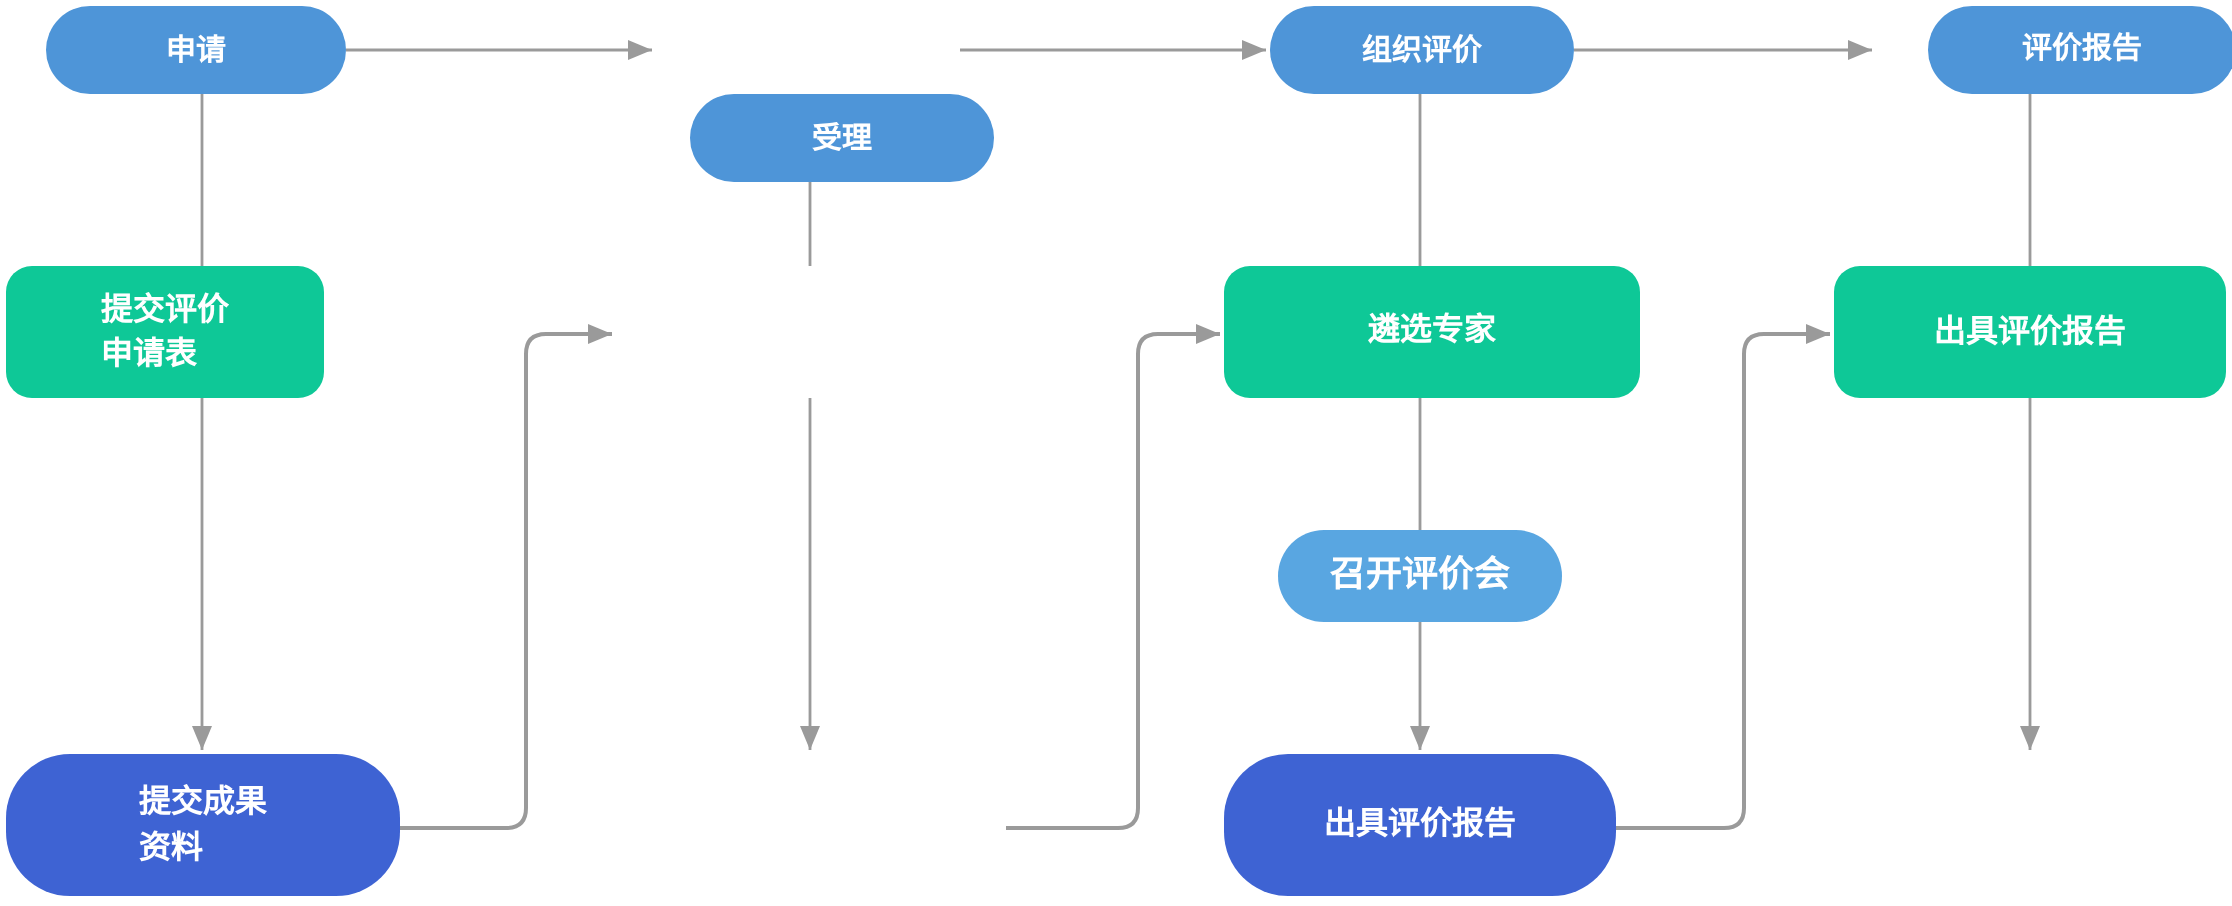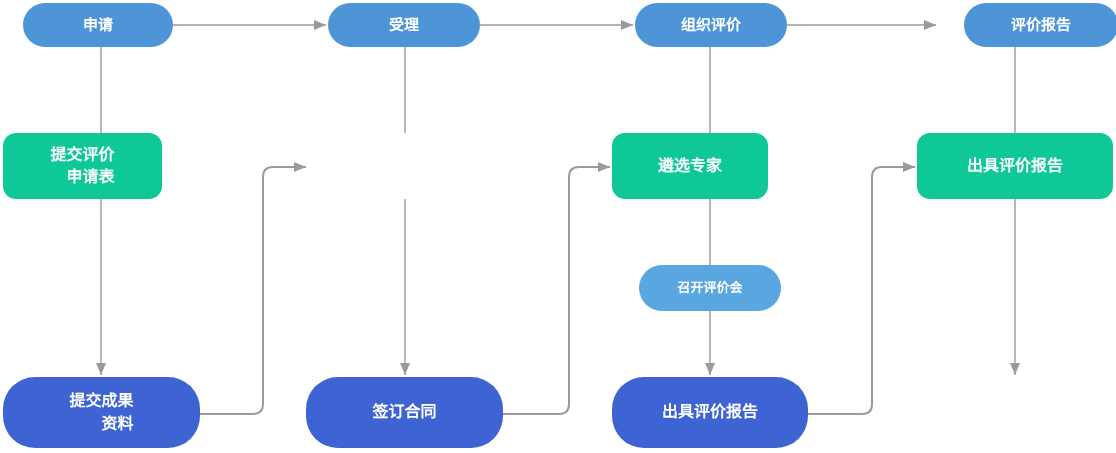--- a/index.html
+++ b/index.html
@@ -18,21 +18,21 @@
   .connector-layer {
     position: absolute;
     left: 0; top: 0;
     width: 1116px; height: 453px;
   }
   .node {
     position: absolute;
     display: flex;
     align-items: center;
     justify-content: center;
-    text-align: right;
+    text-align: left;
     color: var(--c-label-text, #ffffff);
     font-weight: bold;
     box-sizing: border-box;
   }
   .node .label {
     white-space: pre-line;
     line-height: 1.4;
   }
   .stage {
     height: 44px;
@@ -52,30 +52,30 @@
     height: 71px;
     top: 377px;
     border-radius: 32px;
     background: var(--c-final-box, #3E63D3);
     font-size: 16px;
   }
   .meeting {
     height: 46px;
     border-radius: 23px;
     background: var(--c-meeting-pill, #59A6E1);
-    font-size: 13px;
+    font-size: 18px;
   }
   
   .n-apply          { left: 23px;  width: 150px; }
-  .n-accept         { left: 328px; width: 152px; }
+  .n-accept         { left: 345px; width: 152px; margin-top: 44px; }
   .n-organize       { left: 635px; width: 152px; }
   .n-report         { left: 964px; width: 154px; font-family: Liberation Serif, serif; }
   .n-submit-form    { left: 3px;   width: 159px; }
   .n-material       { left: 308px; width: 196px; }
-  .n-experts        { left: 612px; width: 156px; }
+  .n-experts        { left: 612px; width: 208px; font-family: Liberation Mono, monospace; }
   .n-issue          { left: 917px; width: 196px; }
   .n-meeting        { left: 639px; width: 142px; top: 265px; }
   .n-results        { left: 3px;   width: 197px; }
   .n-contract       { left: 306px; width: 197px; }
   .n-conclusion     { left: 612px; width: 196px; }
   .n-archive        { left: 915px; width: 198px; }
   .edge { stroke: var(--c-connector, #9A9A9A); fill: none; }
   .edge-thin  { stroke-width: 1.4; }
   .edge-elbow { stroke-width: 2; }
 </style>
@@ -136,20 +136,17 @@
   </div>
 
   <div class="node meeting n-meeting">
     <span class="label">召开评价会</span>
   </div>
 
   <div class="node final n-results">
     <span class="label">提交成果
 资料</span>
   </div>
-  <div class="node final n-contract">
-    <span class="label">签订合同</span>
-  </div>
   <div class="node final n-conclusion">
     <span class="label">出具评价报告</span>
   </div>
 
 </div>
 
 </body></html>

